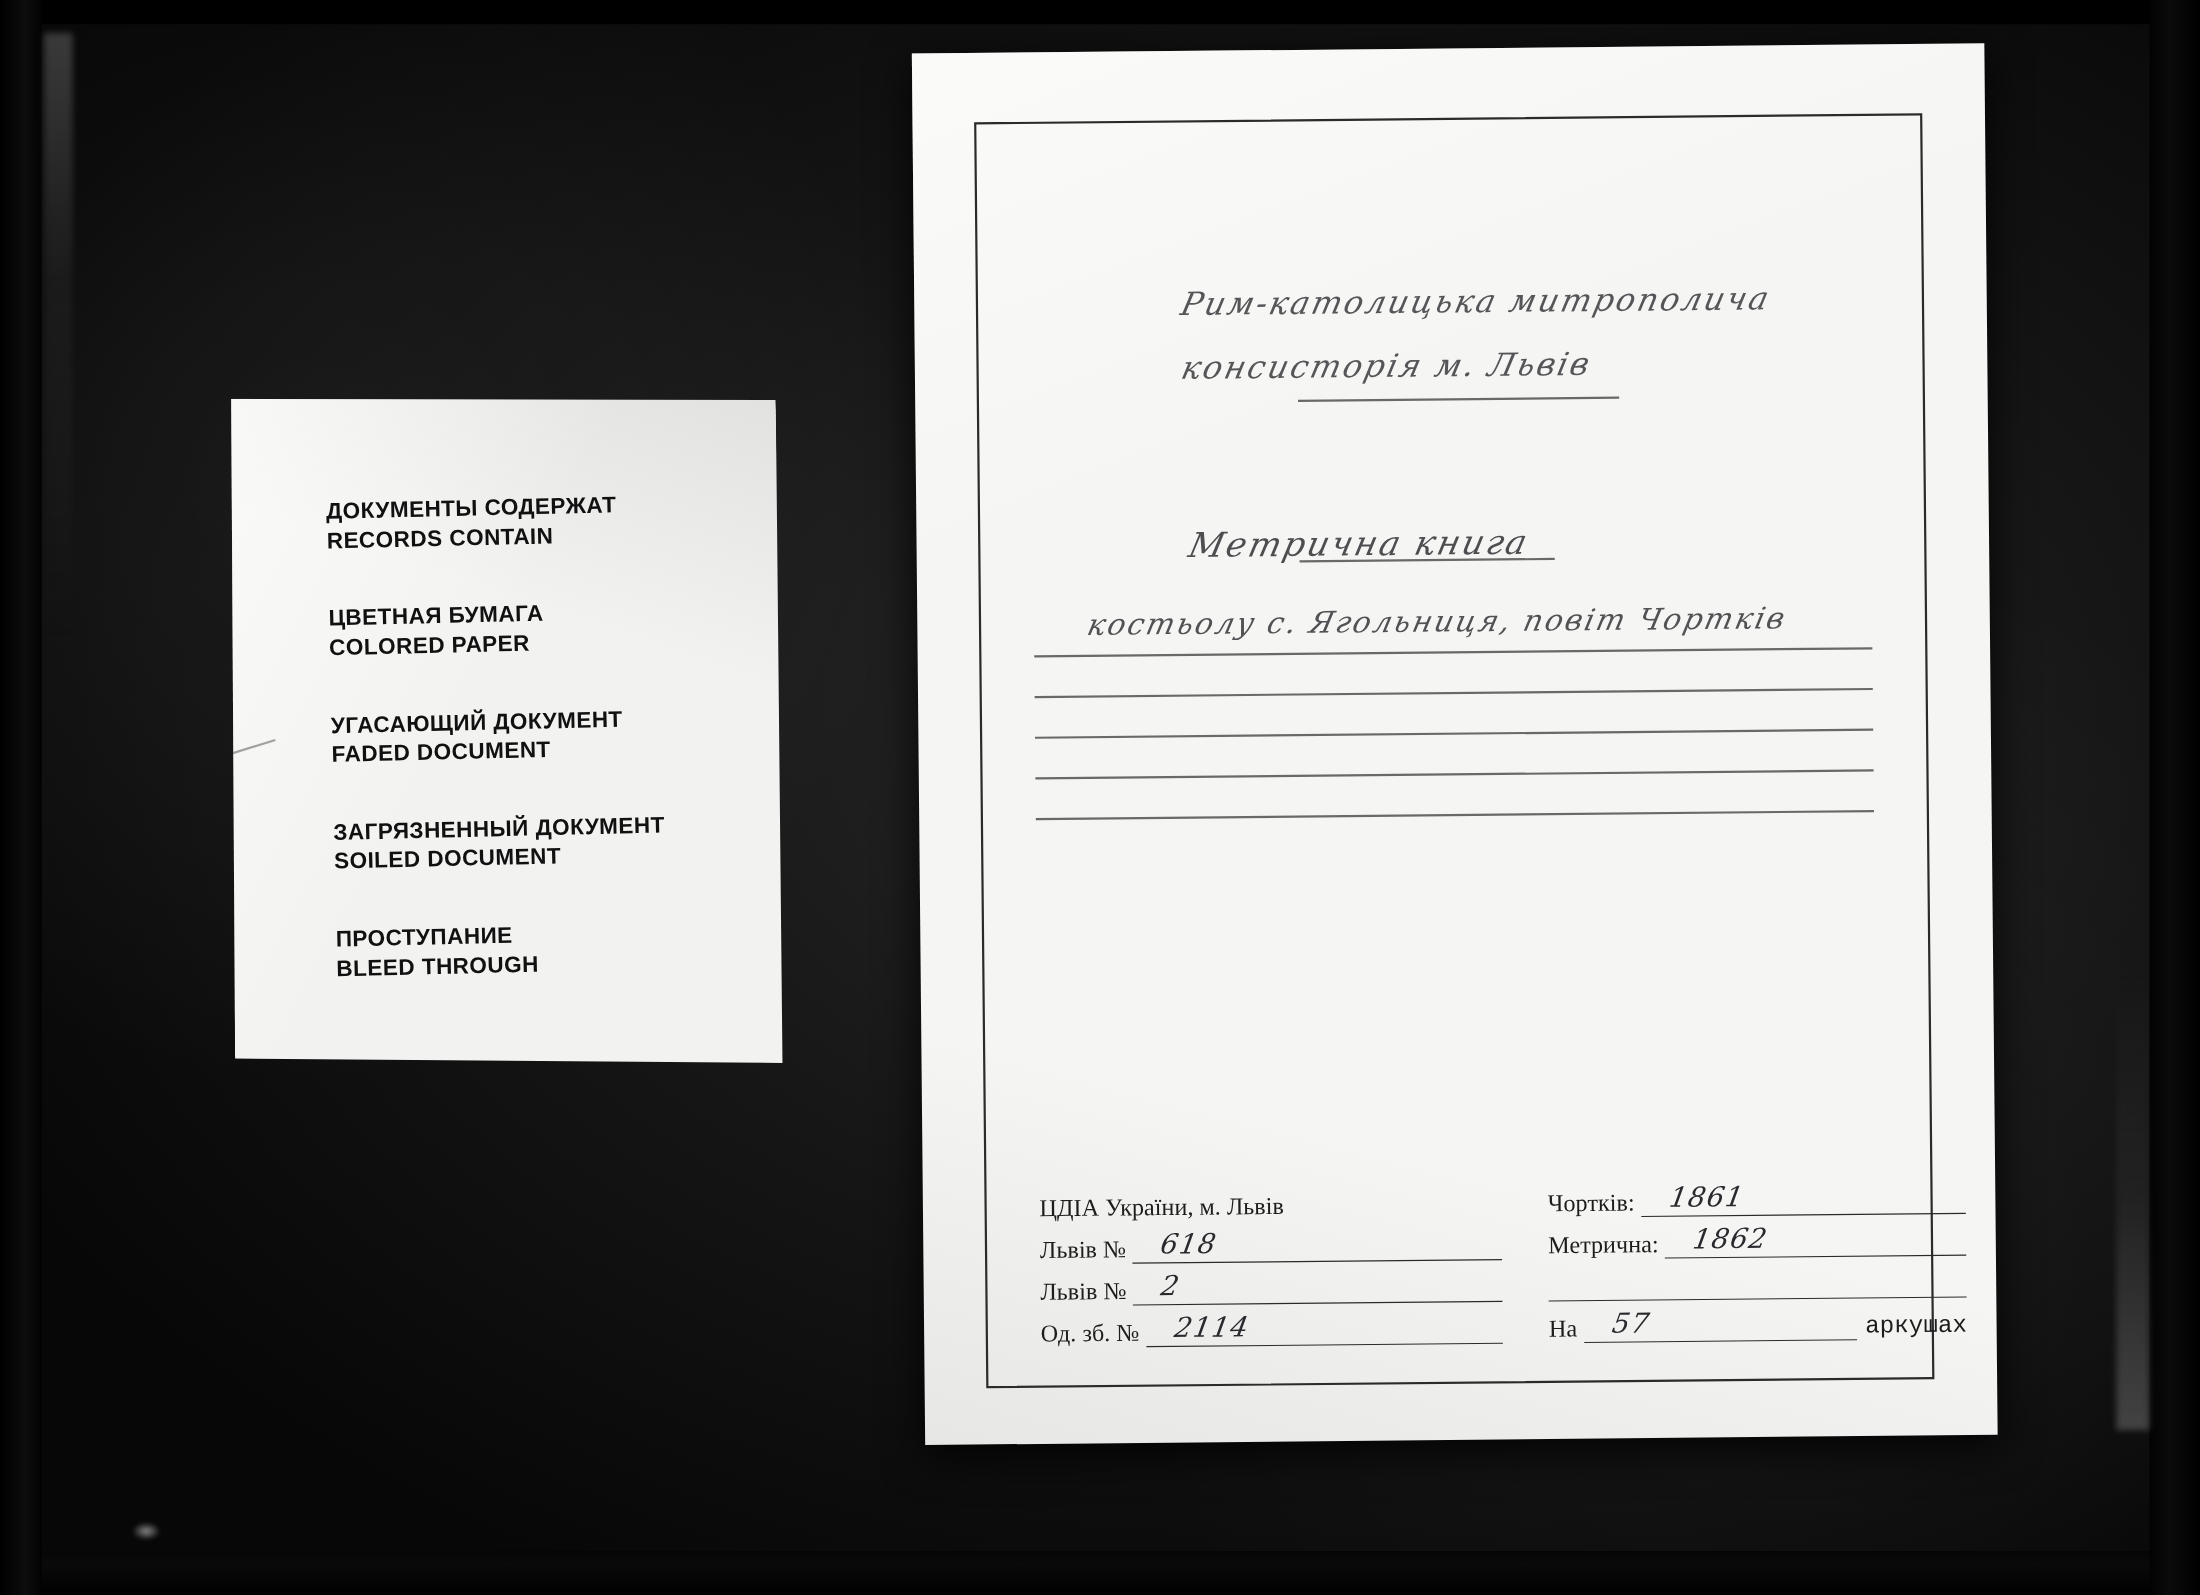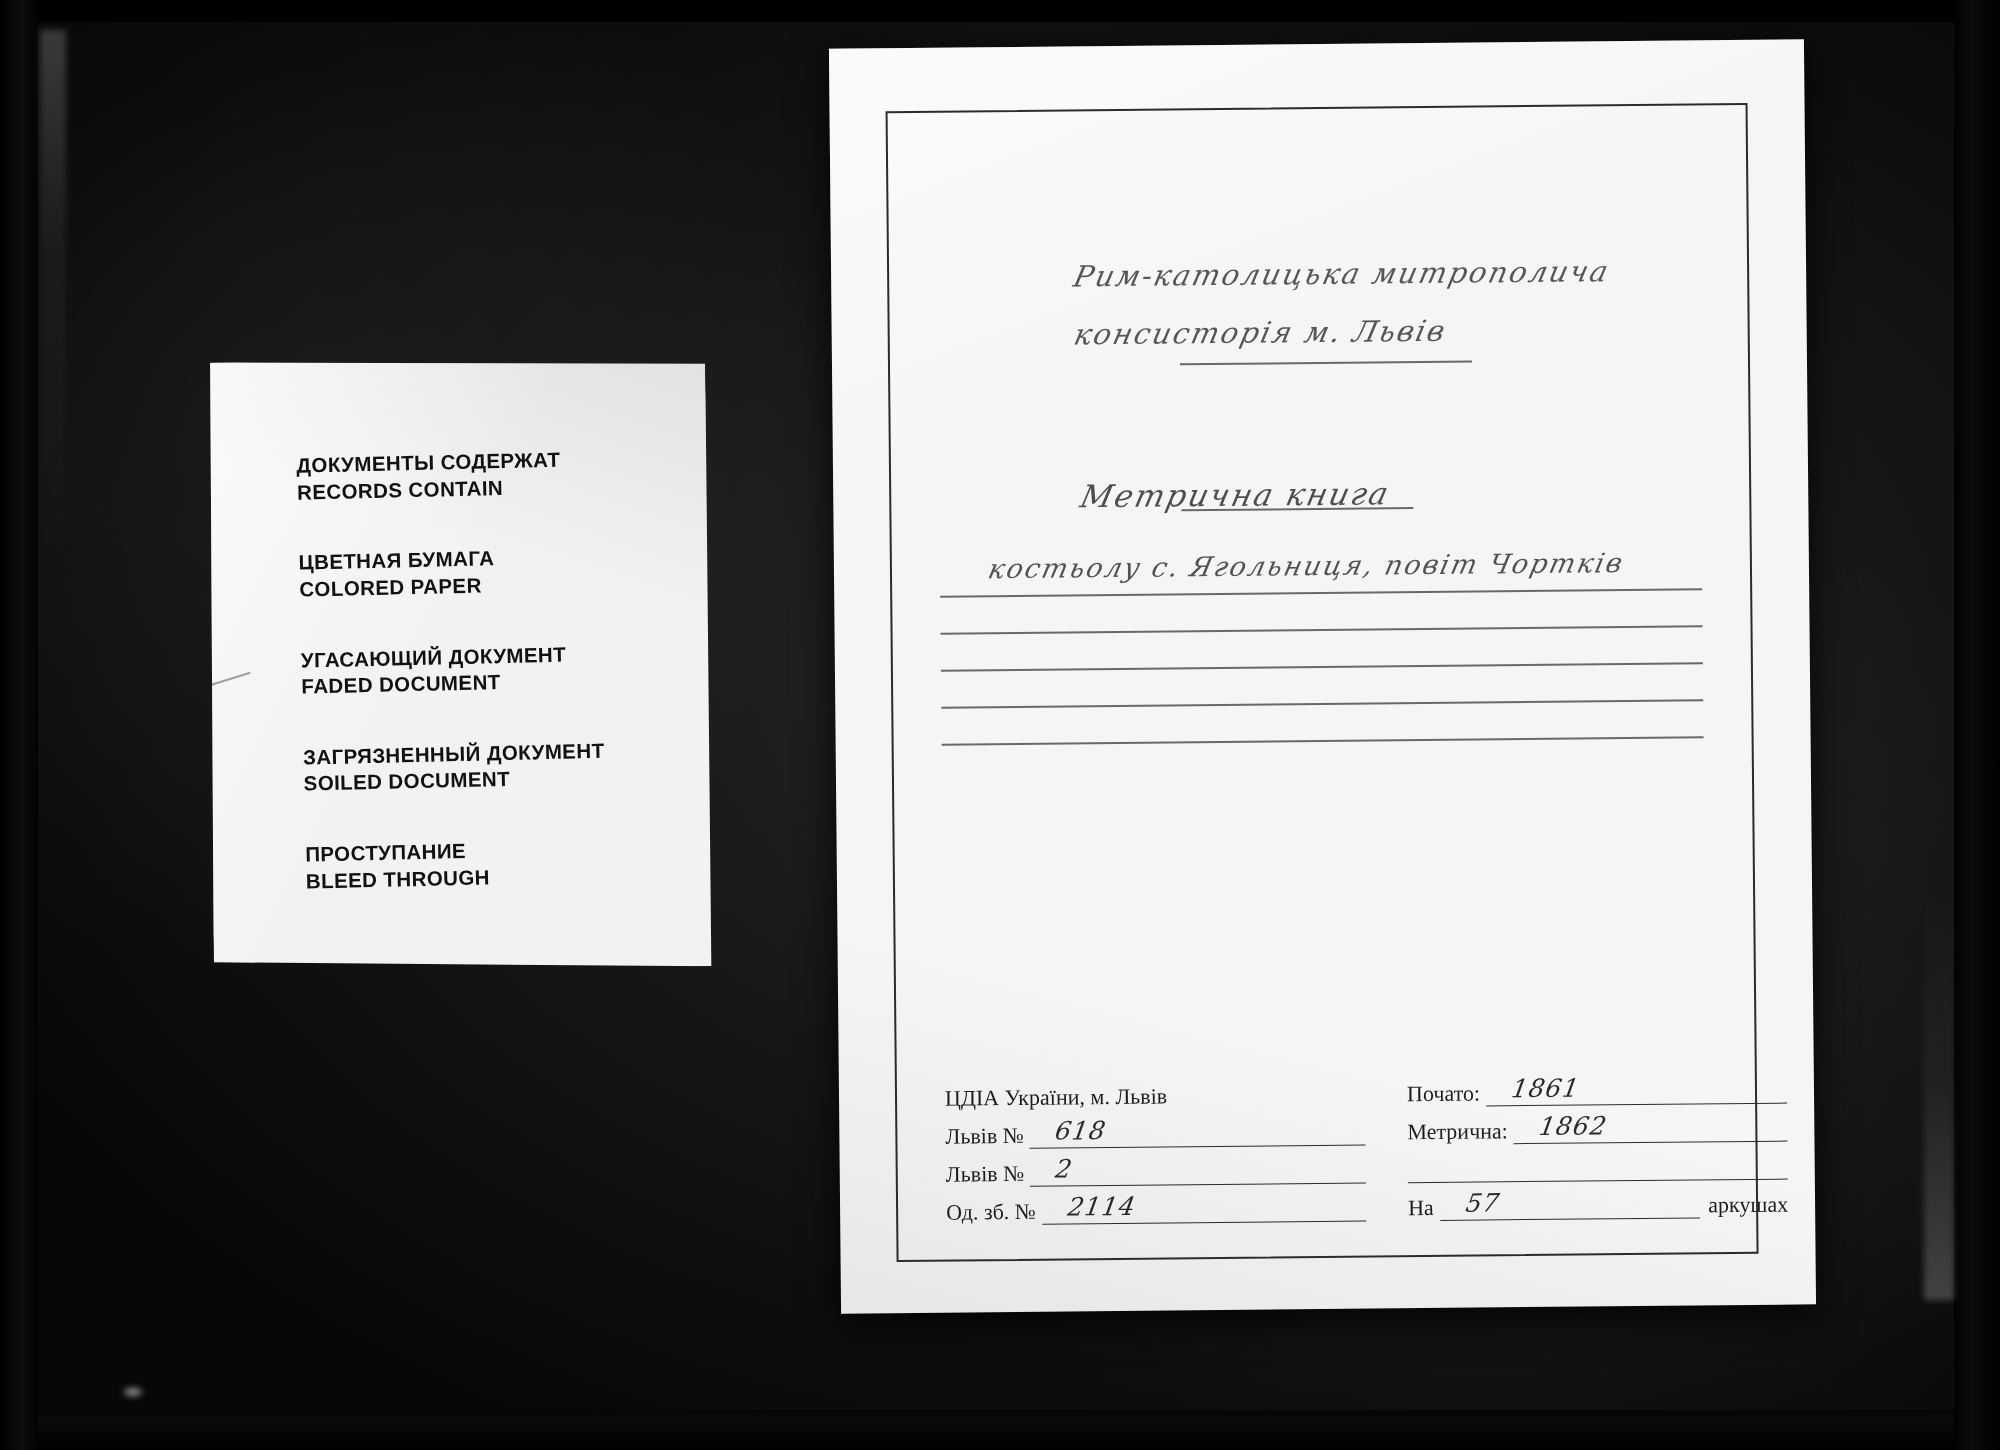--- a/index.html
+++ b/index.html
@@ -204,21 +204,21 @@
     position: absolute;
     left: 26px;
     bottom: 2px;
     font-family: "DejaVu Serif", serif;
     font-style: italic;
     font-size: 25px;
     color: #2a2a2e;
     transform: skewX(-10deg);
     letter-spacing: 1px;
   }
-  .fsuffix { white-space: nowrap; margin-left: 8px; }
+  .fsuffix { white-space: nowrap; margin-left: 8px; font-family: Liberation Mono, monospace; }
   .fhead {
     font-family: "Liberation Serif", serif;
     font-size: 22px;
     color: #1d1d1d;
     height: 38px;
     display: flex;
     align-items: flex-end;
   }
   .fblank {
     height: 38px;
@@ -317,21 +317,21 @@
           <div class="frow">
             <span class="flabel">Од. зб. №</span>
             <span class="fline">
               <span class="fval">2114</span>
             </span>
           </div>
         </div>
 
         <div class="foot-right">
           <div class="frow">
-            <span class="flabel">Почато:</span>
+            <span class="flabel">Чортків:</span>
             <span class="fline">
               <span class="fval">1861</span>
             </span>
           </div>
 
           <div class="frow">
             <span class="flabel">Метрична:</span>
             <span class="fline">
               <span class="fval">1862</span>
             </span>

